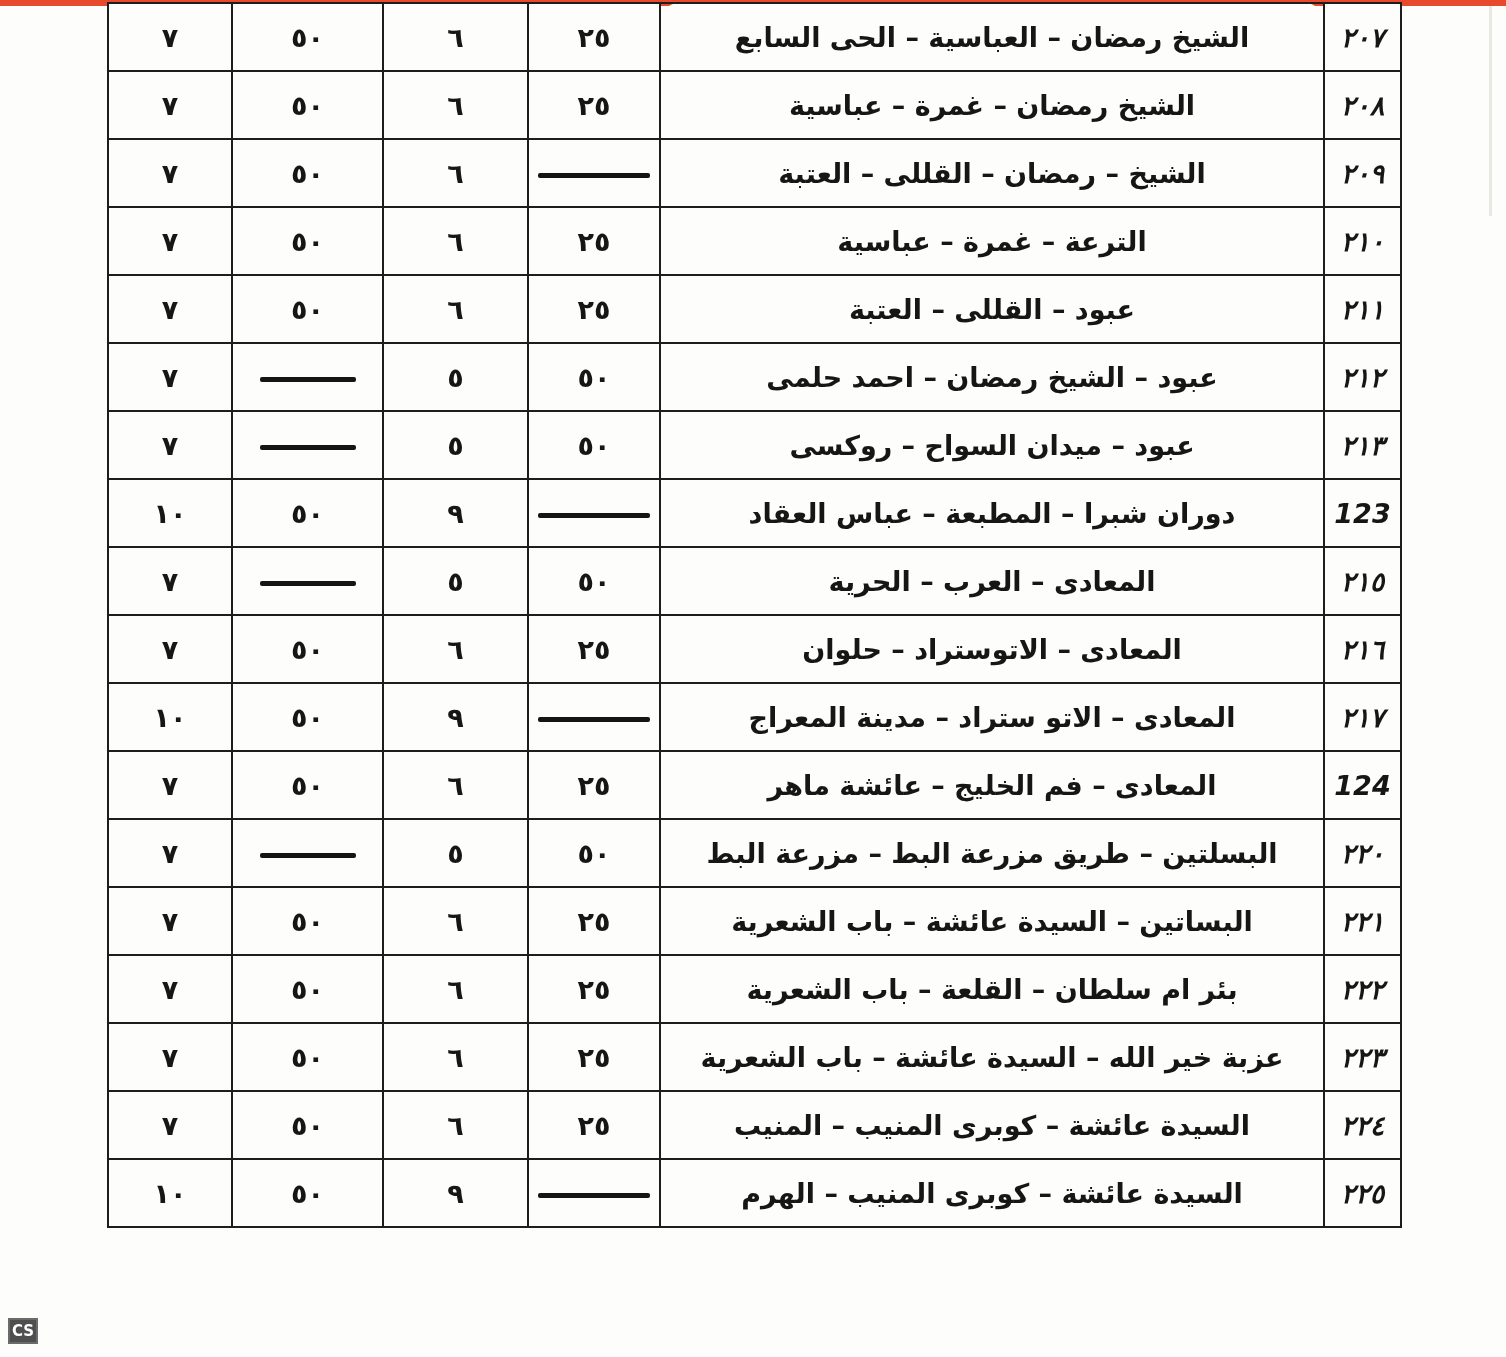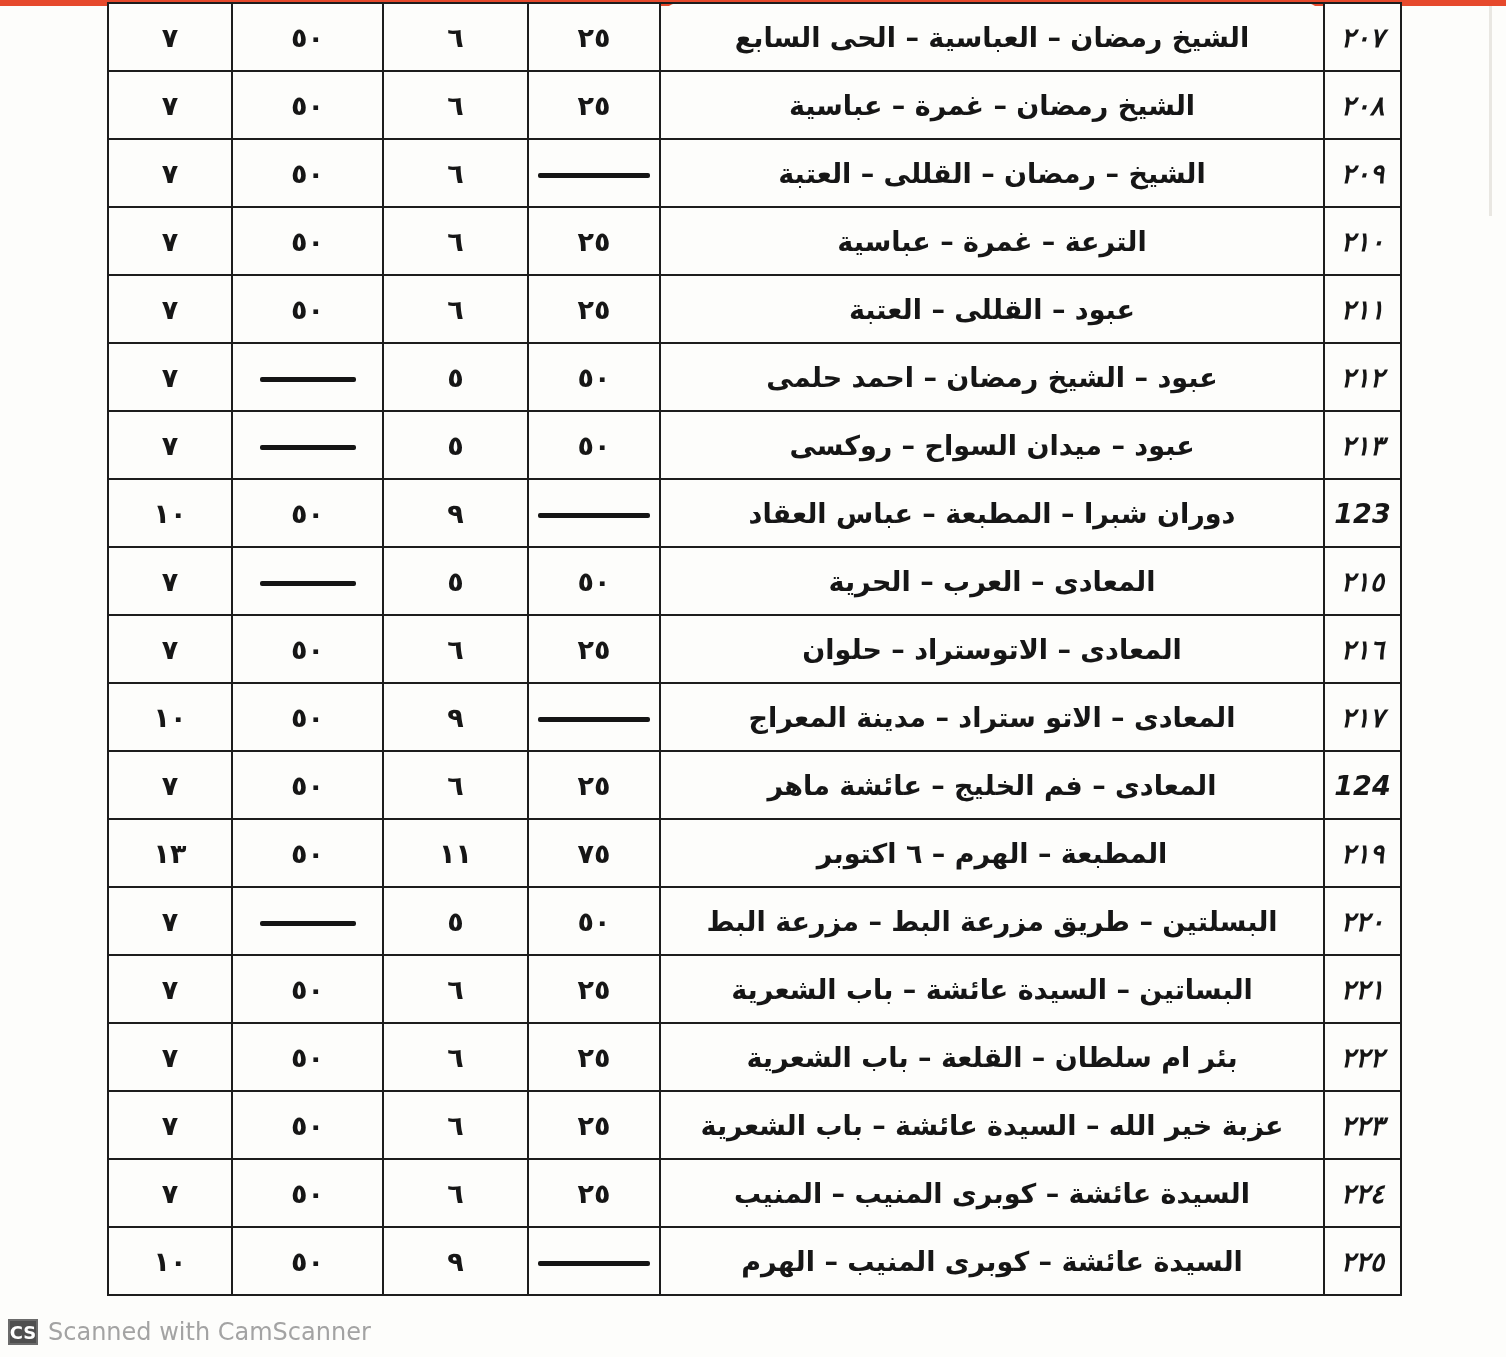--- a/index.html
+++ b/index.html
@@ -61,21 +61,21 @@
   .watermark{
     position:absolute;left:8px;top:1318px;
     display:flex;align-items:center;gap:10px;
   }
   .cs-badge{
     width:30px;height:26px;
     background:#4f4f4f;
     border:2px solid #6b6b6b;
     border-radius:0;
     color:#ffffff;
-    font-size:18px;font-weight:700;
+    font-size:15px;font-weight:700;
     display:flex;align-items:center;justify-content:center;
     box-sizing:border-box;
   }
   .cs-text{
     font-size:24px;
     color:#a3a3a3;
     font-weight:400;
   }
 </style>
 </head>
@@ -184,28 +184,20 @@
       </tr>
       <tr>
         <td class="col-c1">٧</td>
         <td class="col-c2">٥٠</td>
         <td class="col-c3">٦</td>
         <td class="col-c4">٢٥</td>
         <td class="col-name">المعادى – فم الخليج – عائشة ماهر</td>
         <td class="col-no">124</td>
       </tr>
       <tr>
-        <td class="col-c1">١٣</td>
-        <td class="col-c2">٥٠</td>
-        <td class="col-c3">١١</td>
-        <td class="col-c4">٧٥</td>
-        <td class="col-name">المطبعة – الهرم – ٦ اكتوبر</td>
-        <td class="col-no">٢١٩</td>
-      </tr>
-      <tr>
         <td class="col-c1">٧</td>
         <td class="col-c2"><span class="rule"></span></td>
         <td class="col-c3">٥</td>
         <td class="col-c4">٥٠</td>
         <td class="col-name">البسلتين – طريق مزرعة البط – مزرعة البط</td>
         <td class="col-no">٢٢٠</td>
       </tr>
       <tr>
         <td class="col-c1">٧</td>
         <td class="col-c2">٥٠</td>
@@ -244,14 +236,13 @@
         <td class="col-c3">٩</td>
         <td class="col-c4"><span class="rule"></span></td>
         <td class="col-name">السيدة عائشة – كوبرى المنيب – الهرم</td>
         <td class="col-no">٢٢٥</td>
       </tr>
     </tbody>
 </table>
 
 <div class="watermark">
   <div class="cs-badge">CS</div>
-  <div class="cs-text">Scanned with CamScanner</div>
 </div>
 
 </body></html>

